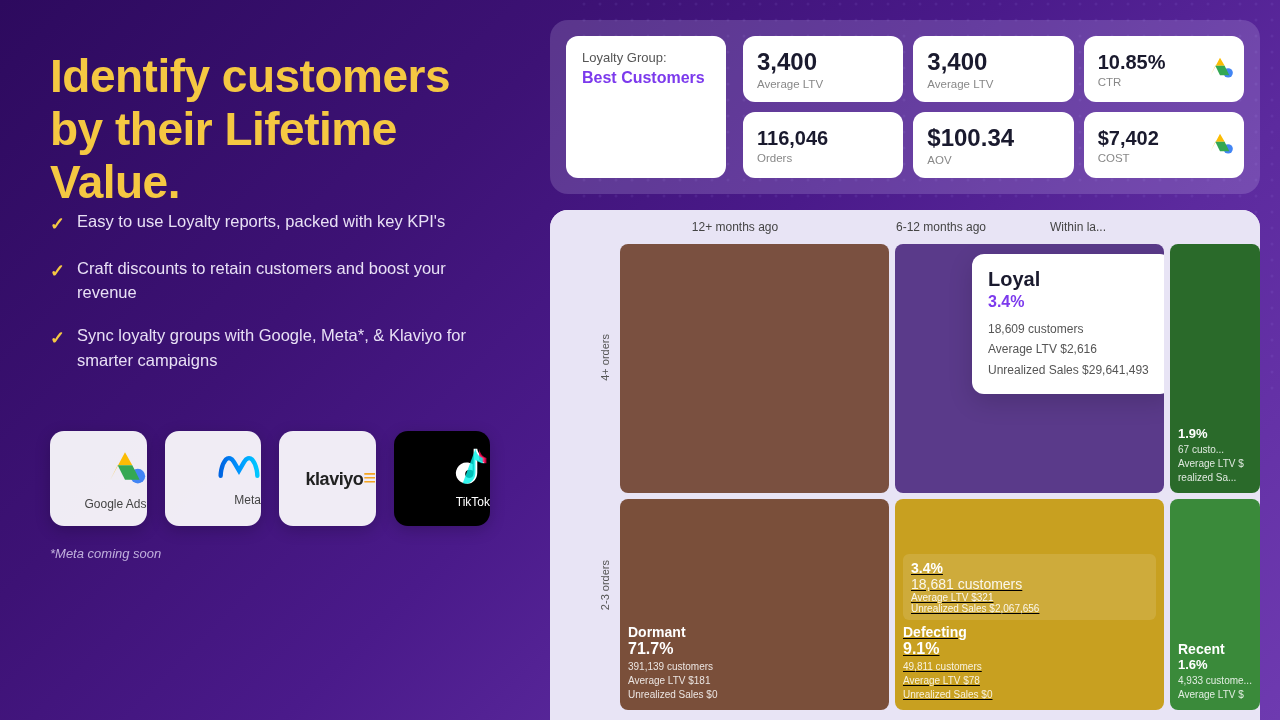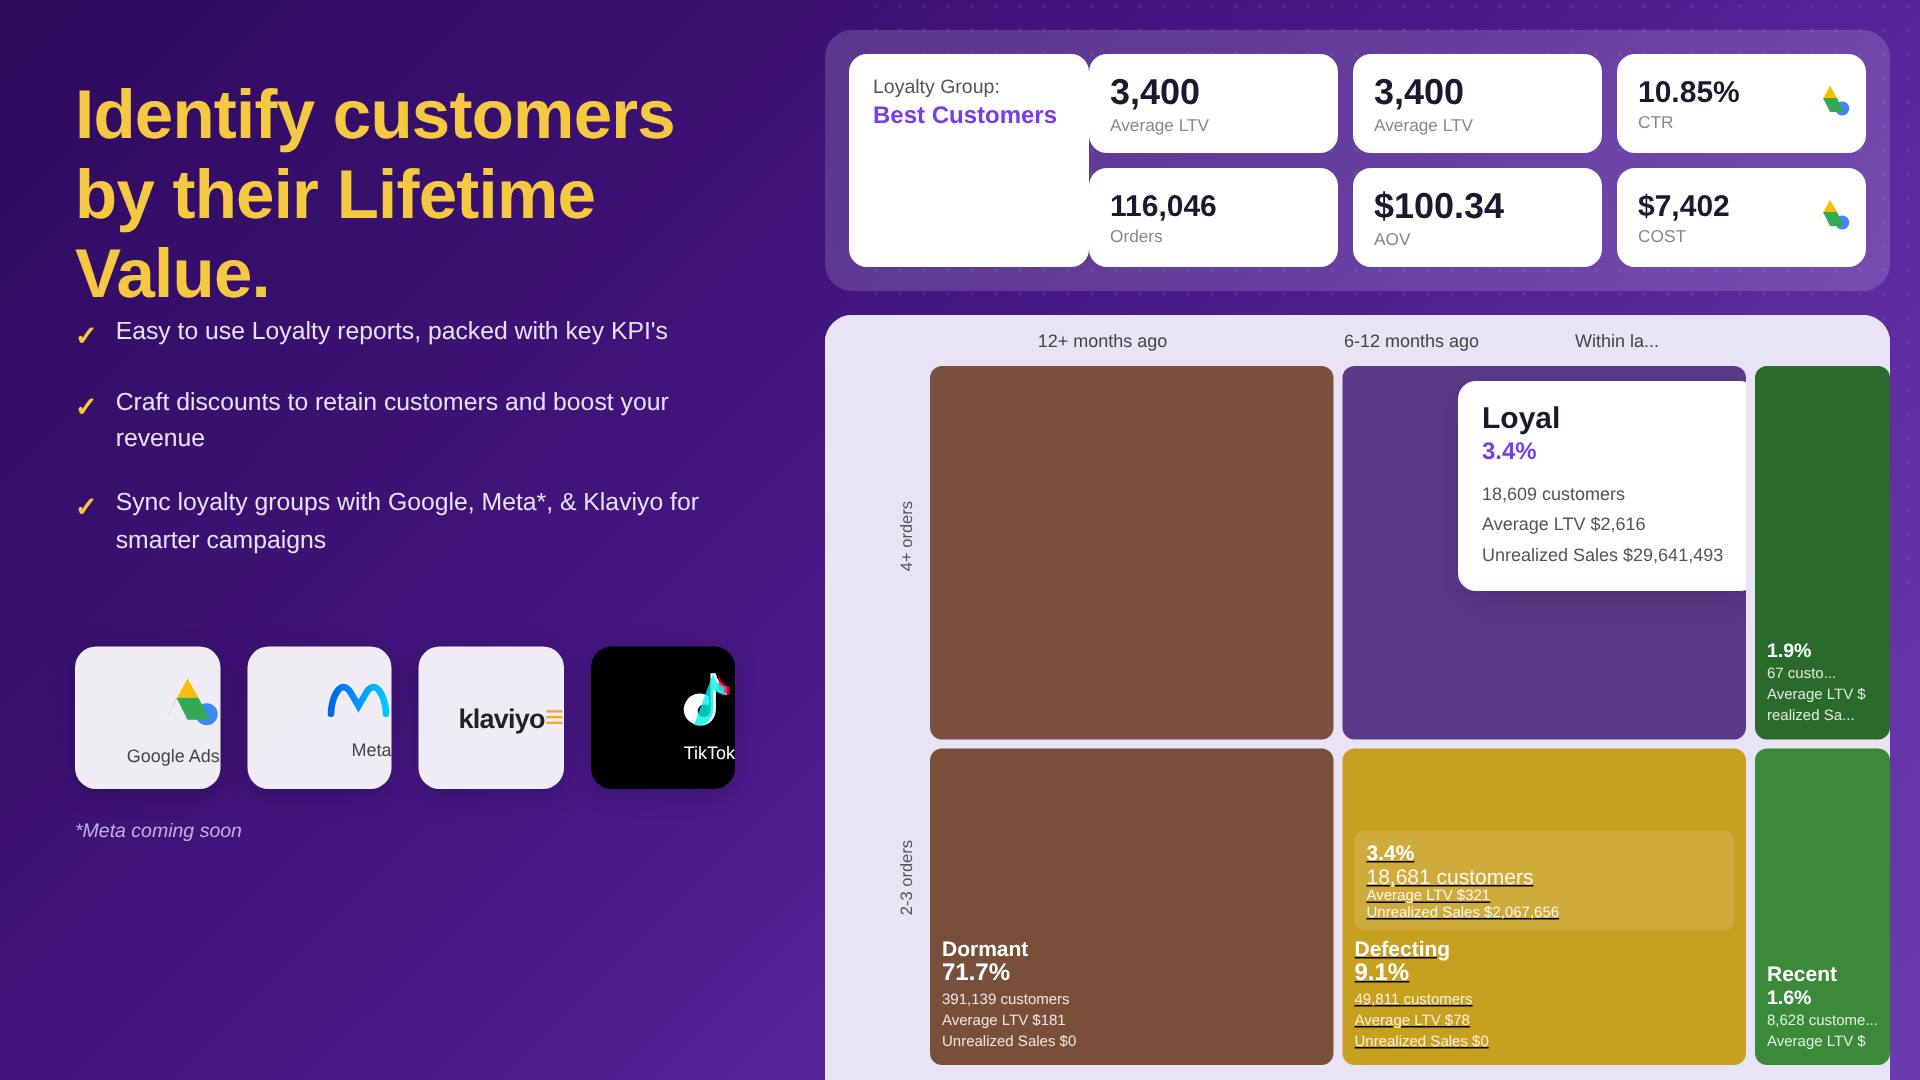--- a/index.html
+++ b/index.html
@@ -131,21 +131,21 @@
       padding: 20px 20px 0 10px;
       gap: 16px;
     }
 
     
     .kpi-section {
       background: rgba(230, 220, 255, 0.18);
       border-radius: 18px;
       padding: 16px;
       display: flex;
-      gap: 0;
+      gap: 17px;
       align-items: stretch;
     }
 
     .kpi-card-main {
       background: white;
       border-radius: 12px;
       padding: 14px 16px;
       min-width: 160px;
       display: flex;
       flex-direction: column;
@@ -566,21 +566,21 @@
           <div class="heatmap-cell" style="background: #2a6a2a; flex: 1.2;">
             <div class="cell-pct" style="font-size:13px;">1.9%</div>
             <div class="cell-stat">67 custo...</div>
             <div class="cell-stat">Average LTV $</div>
             <div class="cell-stat">realized Sa...</div>
           </div>
 
           <div class="heatmap-cell" style="background: #3a8a3a; flex: 1;">
             <div class="cell-title">Recent</div>
             <div class="cell-pct" style="font-size:13px;">1.6%</div>
-            <div class="cell-stat">8,628 custome...</div>
+            <div class="cell-stat">4,933 custome...</div>
             <div class="cell-stat">Average LTV $</div>
           </div>
         </div>
       </div>
     </div>
   </div>
 
 </div>
 
 </body></html>

